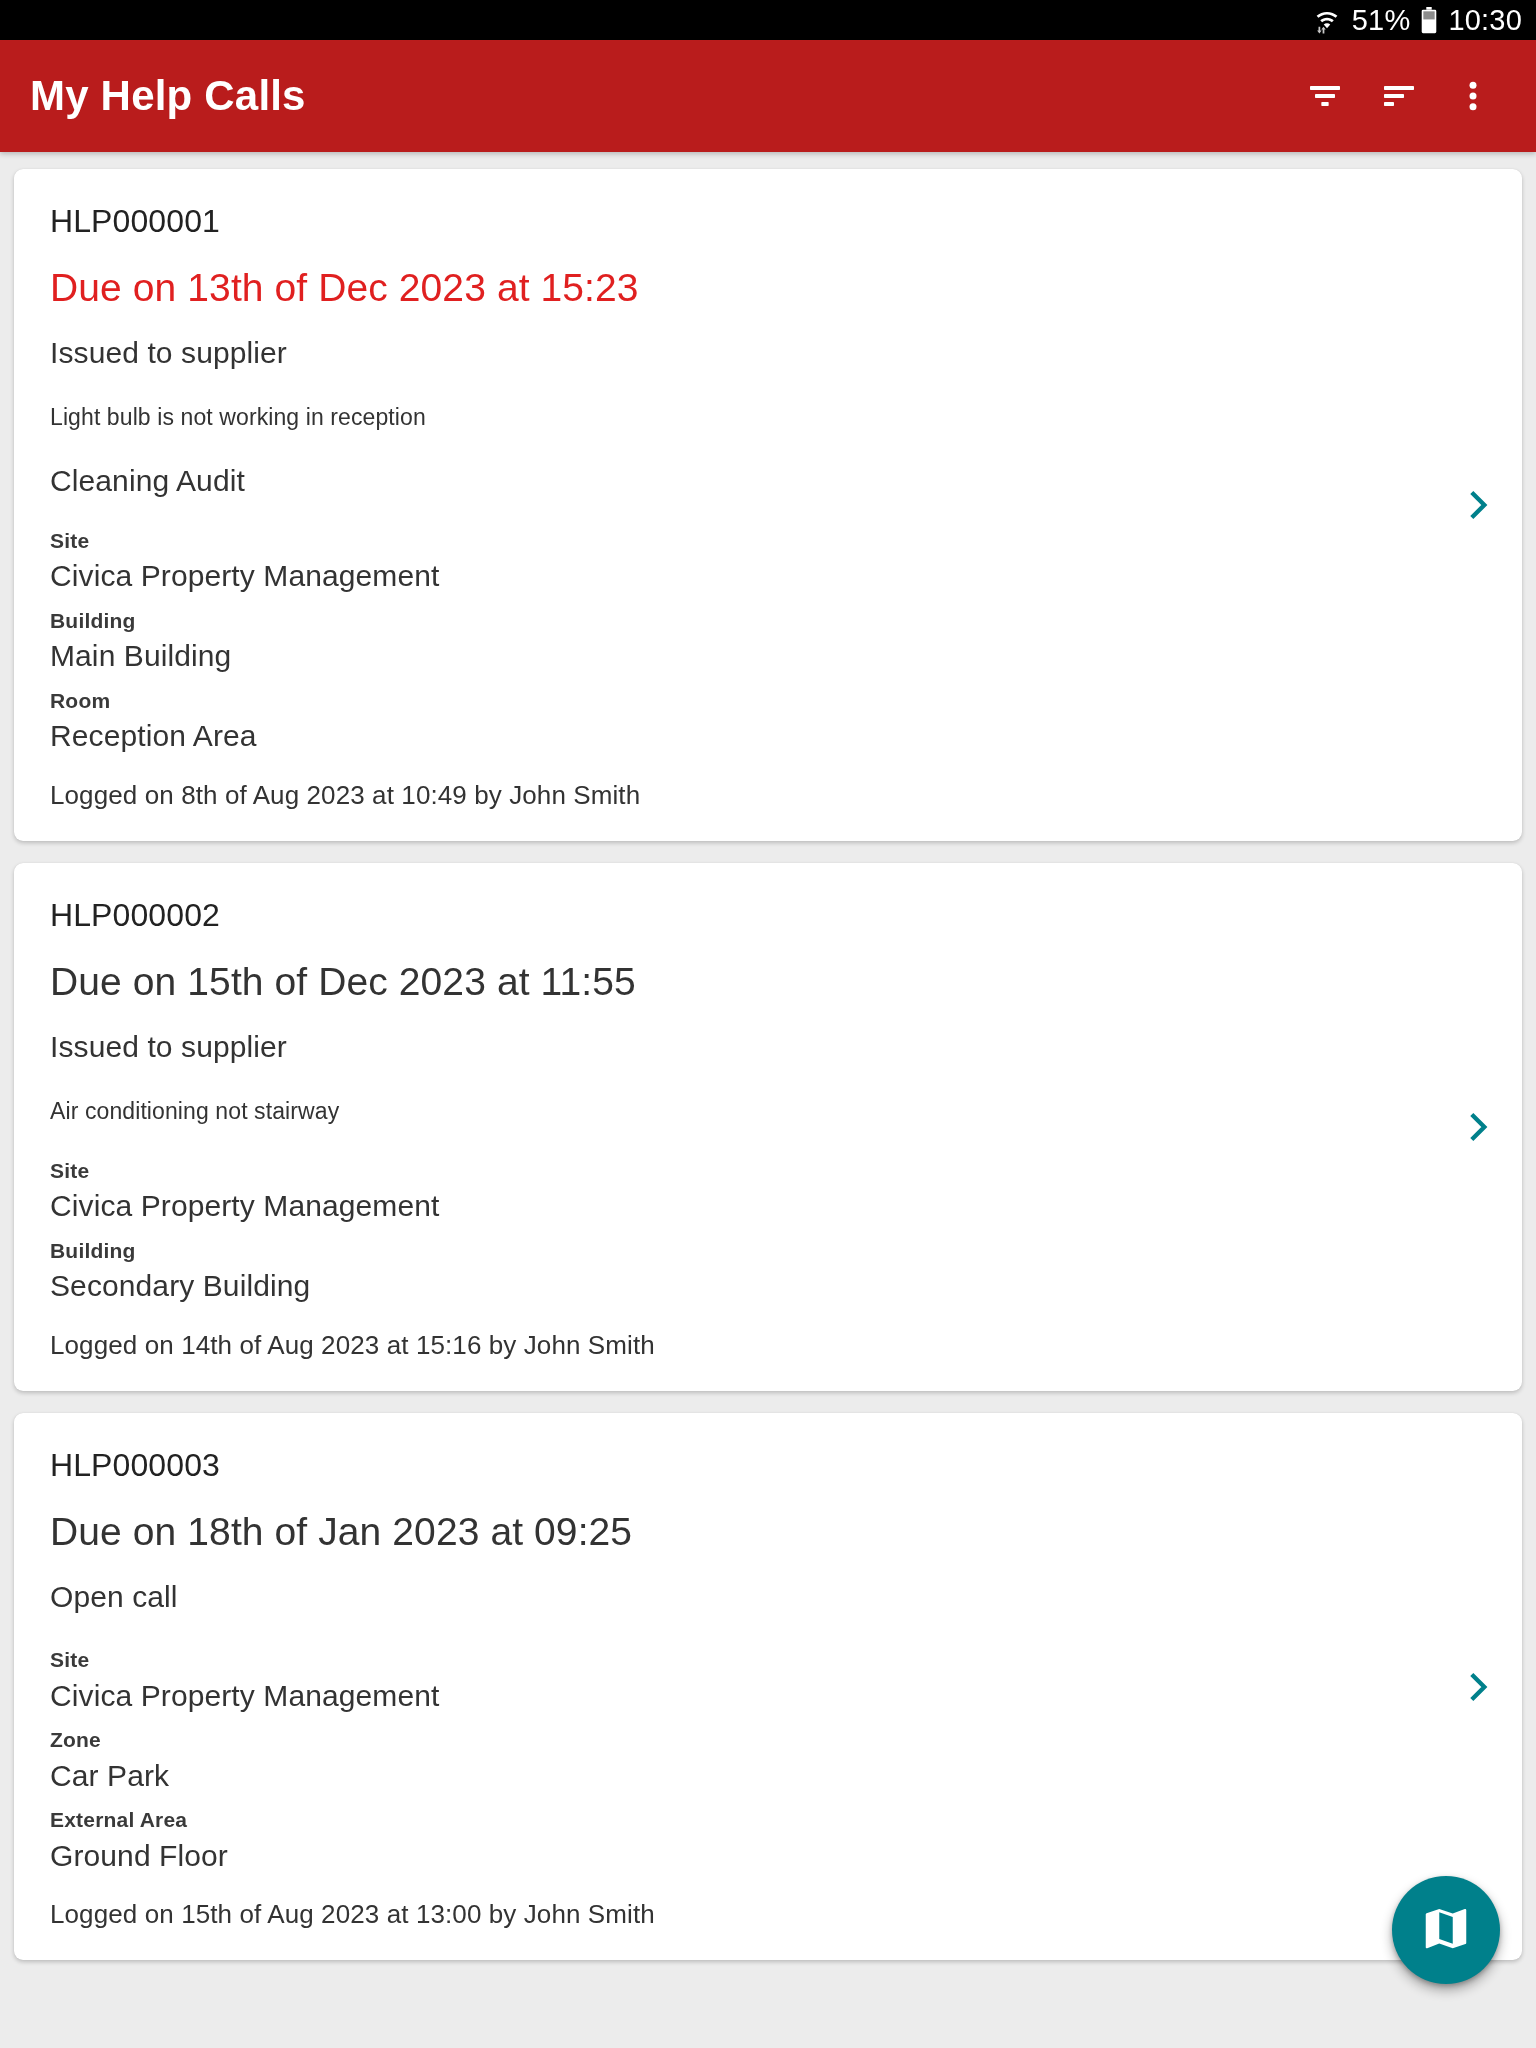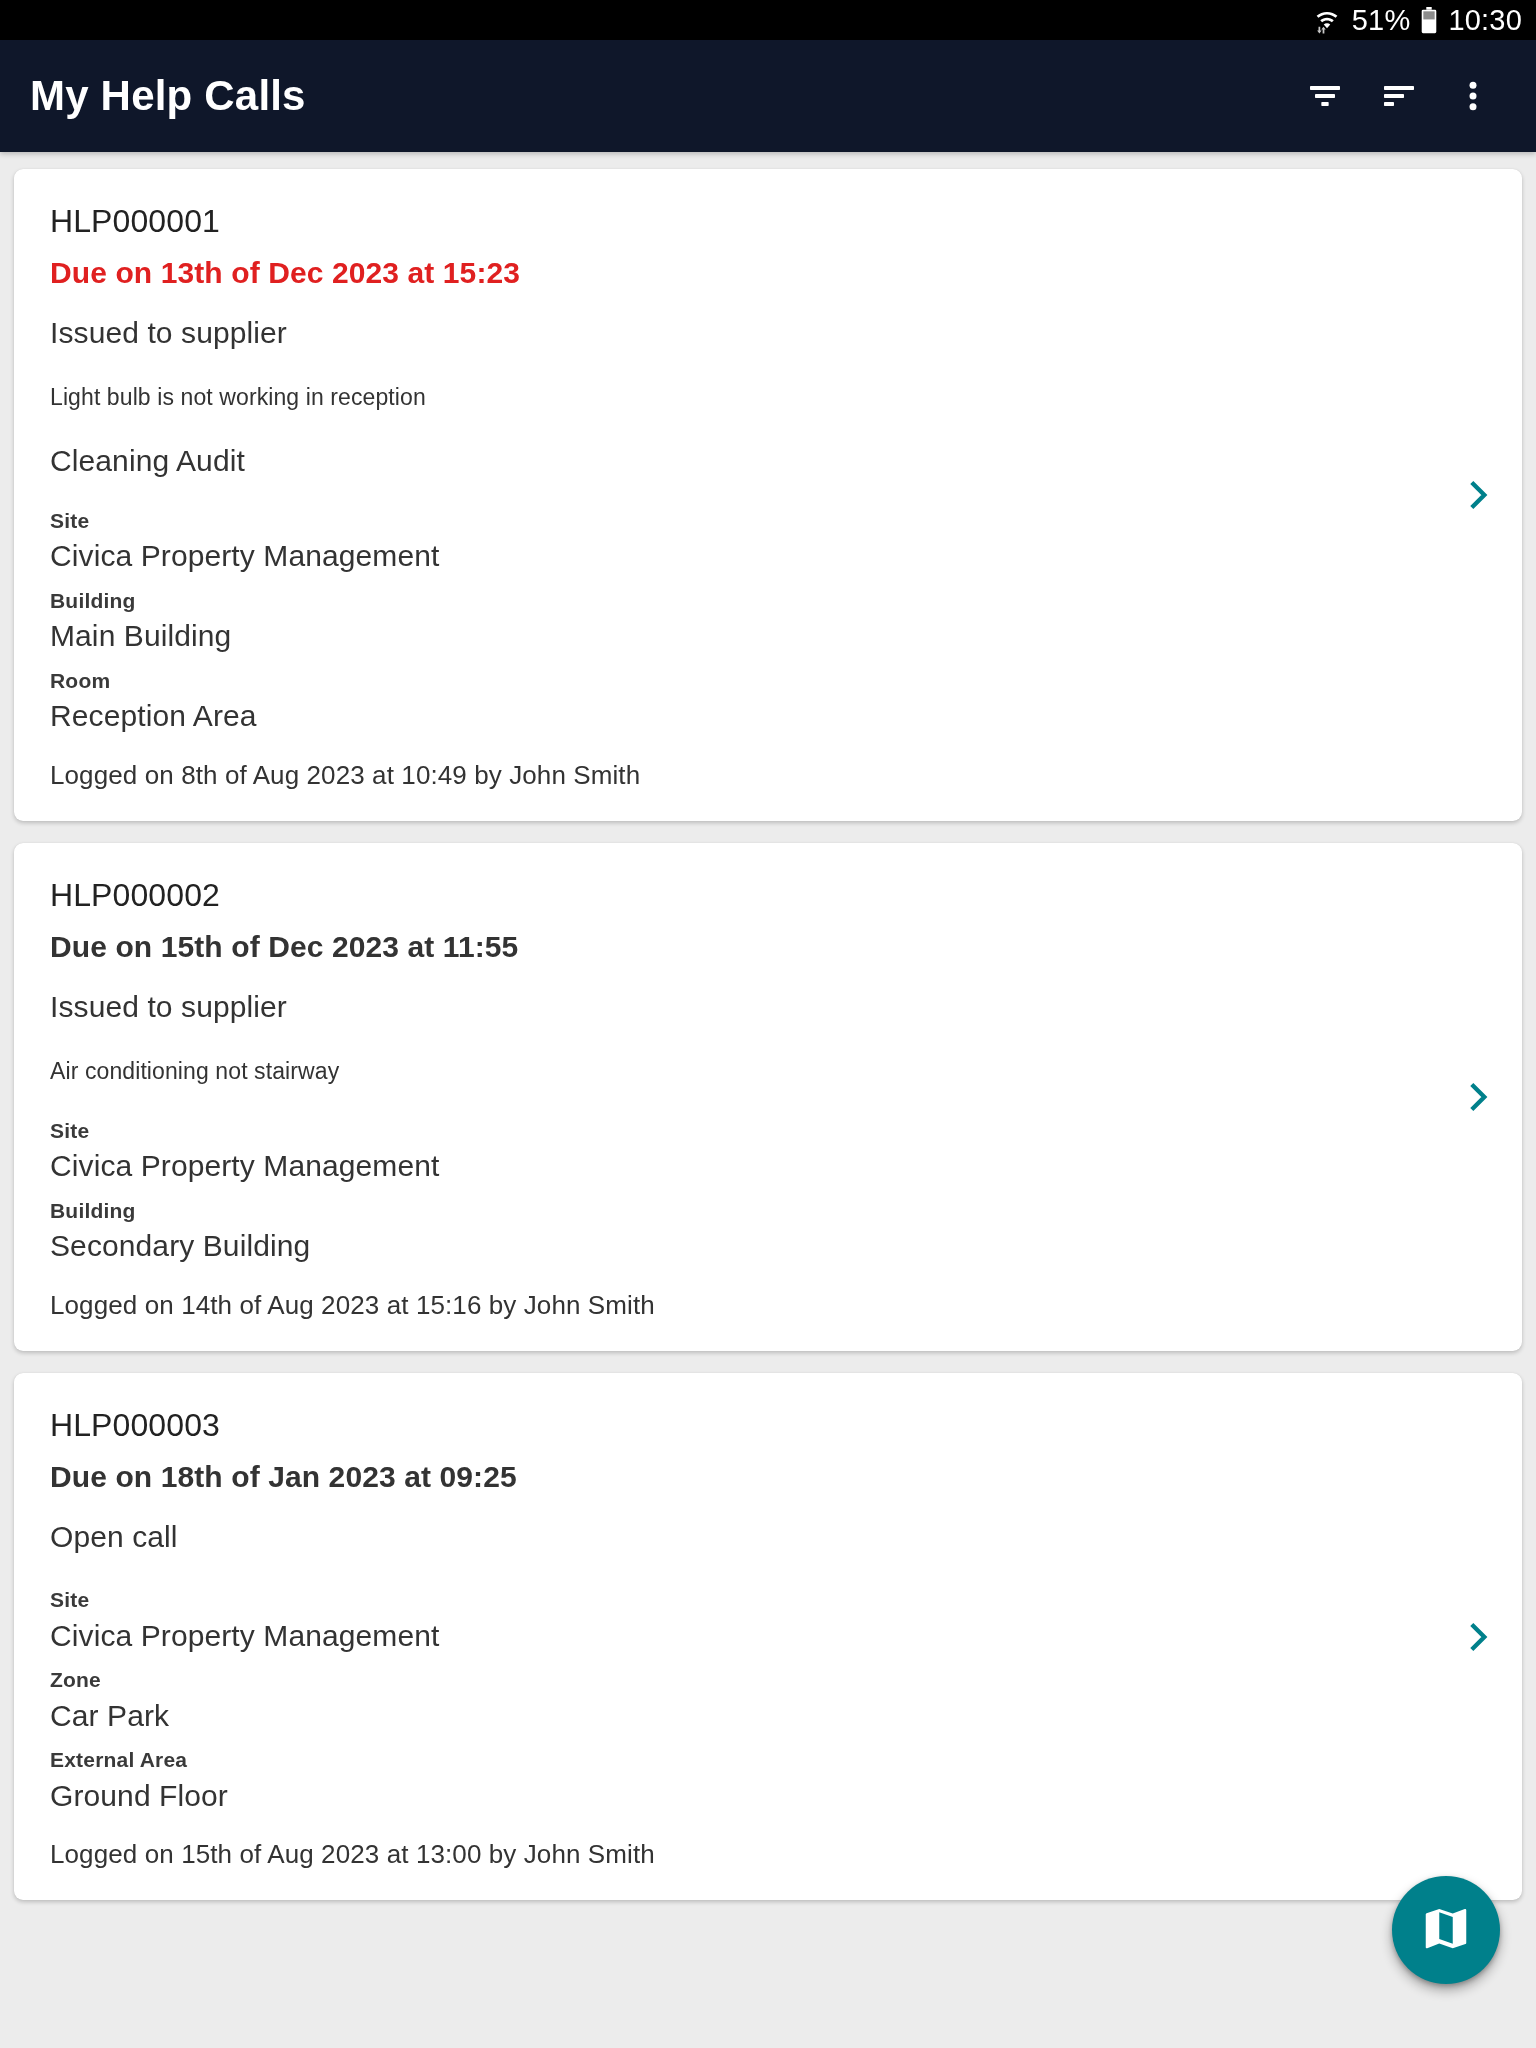--- a/index.html
+++ b/index.html
@@ -28,21 +28,21 @@
     font-weight: 400;
     letter-spacing: 0.2px;
     line-height: 1;
   }
   .wifi-icon { width: 30px; height: 30px; display:block; }
   .battery-icon { width: 18px; height: 27px; display:block; }
 
   
   #app-bar {
     height: 112px;
-    background: #0f172a;
+    background: #b91c1c;
     display: flex;
     align-items: center;
     padding: 0 26px 0 30px;
     position: relative;
     z-index: 5;
     box-shadow: 0 2px 5px rgba(0,0,0,0.22);
   }
   #app-title {
     color: #ffffff;
     font-size: 42px;
@@ -72,25 +72,24 @@
     position: relative;
     padding: 34px 70px 30px 36px;
   }
   .card-ref {
     font-size: 32px;
     color: #222222;
     font-weight: 400;
     letter-spacing: 0.1px;
   }
   .card-due {
-    font-size: 30px;
-    margin-top: 16px;
-    letter-spacing: 0.1px;
-    color: #333333;
-    font-weight: bold;
+    font-size: 39px;
+    margin-top: 26px;
+    letter-spacing: 0.1px;
+    color: #333333;
   }
   .card-due.overdue { color: #e02020; }
   .card-status {
     font-size: 30px;
     margin-top: 26px;
     color: #333333;
     letter-spacing: 0.1px;
   }
   .card-desc {
     font-size: 23px;

